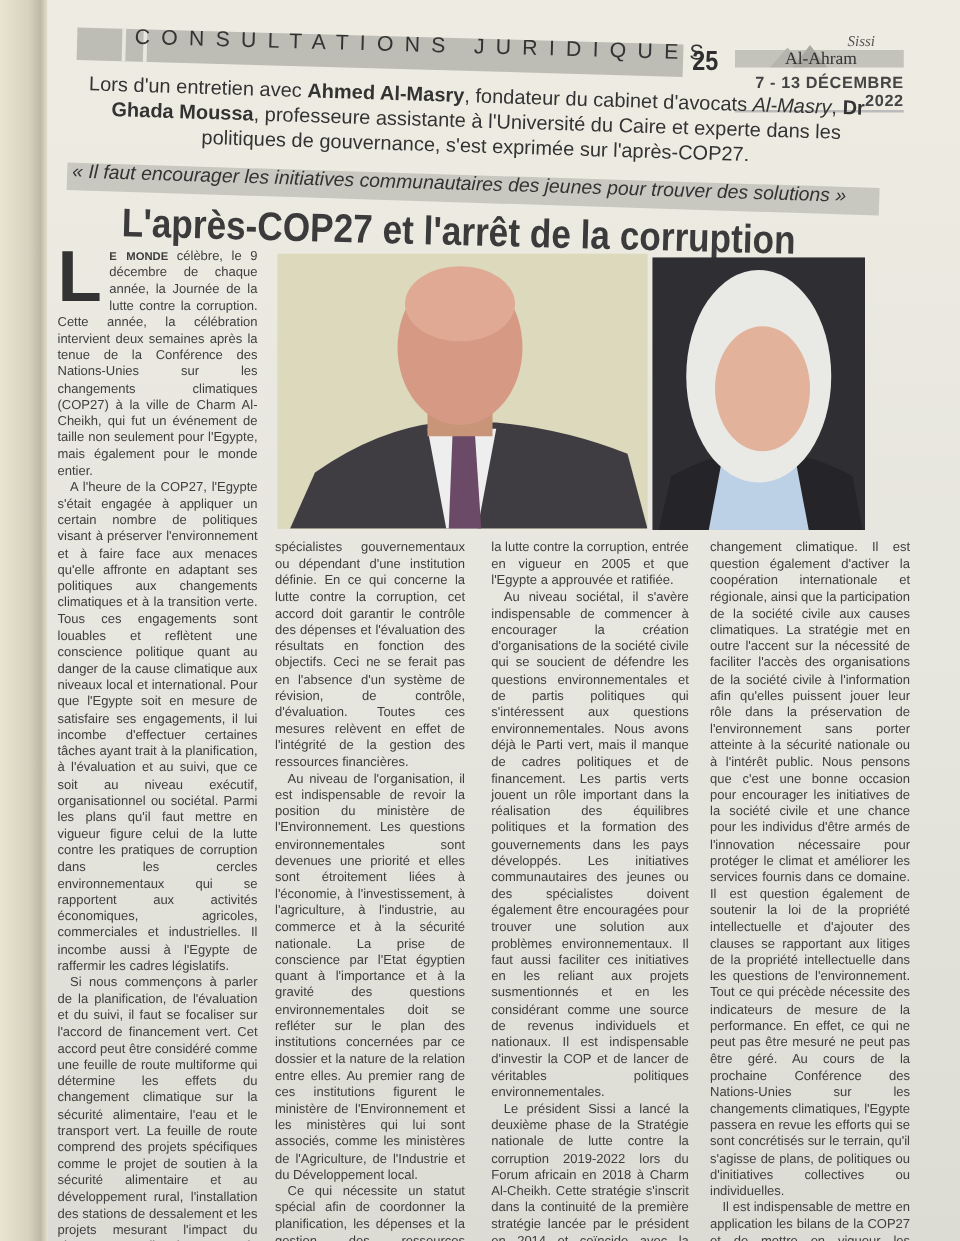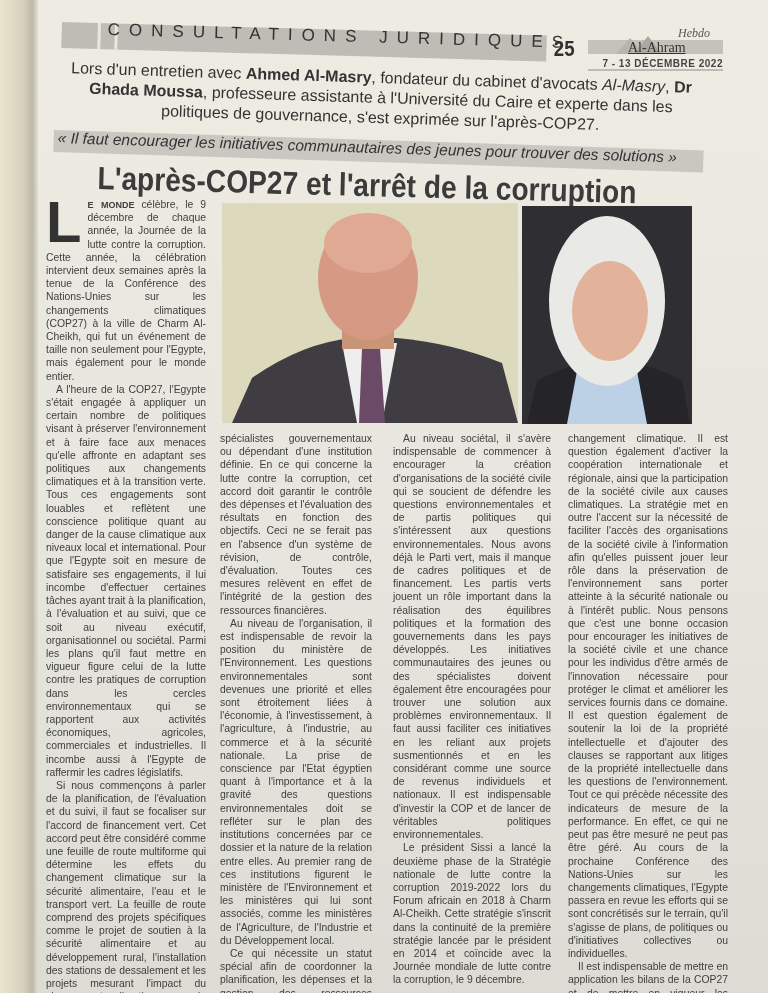--- a/index.html
+++ b/index.html
@@ -6,22 +6,22 @@
   body{width:768px;height:993px;overflow:hidden;background:#ece8d6;position:relative;font-family:"Liberation Sans",sans-serif;color:#3a3a3a;}
   .binding{position:absolute;left:0;top:0;width:38px;height:993px;background:linear-gradient(90deg,#e9e5cf 0%,#d6d2be 60%,#bdb9a8 85%,#e2dfcf 100%);}
   .page{position:absolute;left:38px;top:0;width:730px;height:993px;background:linear-gradient(180deg,#eeece2 0%,#e7e6df 50%,#dcdbd4 100%);}
   .rubric{position:absolute;left:62px;top:22px;width:485px;height:26px;background:#bdbcb5;transform:rotate(1.6deg);transform-origin:left top;}
   .rubric .bars{position:absolute;left:36px;top:0;width:14px;height:26px;border-left:3px solid #e8e7e0;border-right:3px solid #e8e7e0;}
   .rubric-text{position:absolute;left:108px;top:20px;font-size:17px;letter-spacing:9px;color:#333;transform:rotate(1.6deg);transform-origin:left top;}
   .page-num{position:absolute;left:552px;top:36px;font-size:22px;font-weight:bold;color:#2f2f2f;transform:scaleX(.85);}
   .mast{position:absolute;left:588px;top:28px;width:135px;height:42px;}
   .mast .band{position:absolute;left:0;top:12px;width:135px;height:14px;background:#c3c2bb;}
   .mast .hebdo{position:absolute;left:90px;top:-2px;font-family:"Liberation Serif",serif;font-style:italic;font-size:12px;color:#555;}
-  .mast .name{position:absolute;left:40px;top:12px;font-family:"Liberation Serif",serif;font-size:14px;color:#333;text-decoration:underline;}
-  .mast .date{position:absolute;left:0;top:30px;width:135px;text-align:right;font-size:10px;font-weight:bold;color:#444;letter-spacing:.5px;border-bottom:2px solid #bbb;}
+  .mast .name{position:absolute;left:40px;top:12px;font-family:"Liberation Serif",serif;font-size:14px;color:#333;}
+  .mast .date{position:absolute;left:0;top:30px;width:135px;text-align:right;font-size:13px;font-weight:bold;color:#444;letter-spacing:.5px;border-bottom:2px solid #bbb;}
   .intro{position:absolute;left:62px;top:58px;width:640px;text-align:center;font-size:16px;line-height:20px;color:#333;transform:rotate(1.8deg);transform-origin:left top;}
   .quote-band{position:absolute;left:54px;top:130px;width:650px;height:22px;background:#c8c7c0;transform:rotate(1.8deg);transform-origin:left top;}
   .quote{position:absolute;left:58px;top:129px;font-size:15.5px;font-style:italic;color:#333;transform:rotate(1.8deg);transform-origin:left top;white-space:nowrap;}
   .headline{position:absolute;left:98px;top:160px;font-size:32px;font-weight:bold;color:#3b3b3b;transform:rotate(1.5deg) scaleX(.88);transform-origin:left top;white-space:nowrap;}
   .col{position:absolute;font-size:10.4px;line-height:13.2px;text-align:justify;color:#3e3e3e;}
   .col p{margin:0;text-indent:10px;}
   .col p.first{text-indent:0;}
   .dropcap{float:left;font-size:58px;line-height:46px;font-weight:bold;color:#333;margin:2px 6px 0 0;font-family:"Liberation Sans",sans-serif;}
   .sc{font-variant:small-caps;font-weight:bold;font-size:13px;}
   .photo{position:absolute;overflow:hidden;}
@@ -38,21 +38,21 @@
     <div class="bars"></div>
   </div>
 <div class="rubric-text">CONSULTATIONS JURIDIQUES</div>
 <div class="page-num">25</div>
 <div class="mast">
   <div class="band"></div>
   <svg style="position:absolute;left:28px;top:6px" width="50" height="20">
       <polygon points="0,20 14,4 28,20" fill="#b5b4ad"></polygon>
       <polygon points="18,20 32,2 46,20" fill="#a9a8a1"></polygon>
     </svg>
-  <span class="hebdo">Hebdo</span>
+  <span class="hebdo">Sissi</span>
   <span class="name">Al-Ahram</span>
   <div class="date">7 - 13 DÉCEMBRE 2022</div>
 </div>
 
 <div class="intro">
   <span>Lors d'un entretien avec </span><b>Ahmed Al-Masry</b><span>, fondateur du cabinet d'avocats </span><i>Al-Masry</i><span>, </span><b>Dr</b><b> Ghada Moussa</b><span>, professeure assistante à l'Université du Caire et experte dans les politiques de gouvernance, s'est exprimée sur l'après-COP27.</span>
 </div>
 
 <div class="quote-band"></div>
 <div class="quote">« Il faut encourager les initiatives communautaires des jeunes pour trouver des solutions »</div>
@@ -86,20 +86,21 @@
   <p>Si nous commençons à parler de la planification, de l'évaluation et du suivi, il faut se focaliser sur l'accord de financement vert. Cet accord peut être considéré comme une feuille de route multiforme qui détermine les effets du changement climatique sur la sécurité alimentaire, l'eau et le transport vert. La feuille de route comprend des projets spécifiques comme le projet de soutien à la sécurité alimentaire et au développement rural, l'installation des stations de dessalement et les projets mesurant l'impact du changement climatique sur le Delta du Nil. Pour exécuter de tels projets, techniquement parlant, il faut détenir un mécanisme mesurant les progrès dans chaque projet et la performance environnementale, ce qui nécessite une équipe de travail qui ne se limite pas à des</p>
 </div>
 
 <div class="col" style="left:220px;top:432px;width:152px;">
   <p class="first">spécialistes gouvernementaux ou dépendant d'une institution définie. En ce qui concerne la lutte contre la corruption, cet accord doit garantir le contrôle des dépenses et l'évaluation des résultats en fonction des objectifs. Ceci ne se ferait pas en l'absence d'un système de révision, de contrôle, d'évaluation. Toutes ces mesures relèvent en effet de l'intégrité de la gestion des ressources financières.</p>
   <p>Au niveau de l'organisation, il est indispensable de revoir la position du ministère de l'Environnement. Les questions environnementales sont devenues une priorité et elles sont étroitement liées à l'économie, à l'investissement, à l'agriculture, à l'industrie, au commerce et à la sécurité nationale. La prise de conscience par l'Etat égyptien quant à l'importance et à la gravité des questions environnementales doit se refléter sur le plan des institutions concernées par ce dossier et la nature de la relation entre elles. Au premier rang de ces institutions figurent le ministère de l'Environnement et les ministères qui lui sont associés, comme les ministères de l'Agriculture, de l'Industrie et du Développement local.</p>
   <p>Ce qui nécessite un statut spécial afin de coordonner la planification, les dépenses et la gestion des ressources financières et matérielles limitées compte tenu de l'ampleur du dossier environnemental. Ces efforts visent à réduire la corruption et à améliorer l'élaboration des politiques comme l'exige l'article V du chapitre sur les mesures préventives de la Convention des Nations-Unies sur</p>
 </div>
 
 <div class="col" style="left:393px;top:432px;width:158px;">
+  <p class="first">la lutte contre la corruption, entrée en vigueur en 2005 et que l'Egypte a approuvée et ratifiée.</p>
   <p>Au niveau sociétal, il s'avère indispensable de commencer à encourager la création d'organisations de la société civile qui se soucient de défendre les questions environnementales et de partis politiques qui s'intéressent aux questions environnementales. Nous avons déjà le Parti vert, mais il manque de cadres politiques et de financement. Les partis verts jouent un rôle important dans la réalisation des équilibres politiques et la formation des gouvernements dans les pays développés. Les initiatives communautaires des jeunes ou des spécialistes doivent également être encouragées pour trouver une solution aux problèmes environnementaux. Il faut aussi faciliter ces initiatives en les reliant aux projets susmentionnés et en les considérant comme une source de revenus individuels et nationaux. Il est indispensable d'investir la COP et de lancer de véritables politiques environnementales.</p>
   <p>Le président Sissi a lancé la deuxième phase de la Stratégie nationale de lutte contre la corruption 2019-2022 lors du Forum africain en 2018 à Charm Al-Cheikh. Cette stratégie s'inscrit dans la continuité de la première stratégie lancée par le président en 2014 et coïncide avec la Journée mondiale de lutte contre la corruption, le 9 décembre.</p>
 
 </div>
 
 <div class="col" style="left:568px;top:432px;width:160px;">
   <p class="first">changement climatique. Il est question également d'activer la coopération internationale et régionale, ainsi que la participation de la société civile aux causes climatiques. La stratégie met en outre l'accent sur la nécessité de faciliter l'accès des organisations de la société civile à l'information afin qu'elles puissent jouer leur rôle dans la préservation de l'environnement sans porter atteinte à la sécurité nationale ou à l'intérêt public. Nous pensons que c'est une bonne occasion pour encourager les initiatives de la société civile et une chance pour les individus d'être armés de l'innovation nécessaire pour protéger le climat et améliorer les services fournis dans ce domaine. Il est question également de soutenir la loi de la propriété intellectuelle et d'ajouter des clauses se rapportant aux litiges de la propriété intellectuelle dans les questions de l'environnement. Tout ce qui précède nécessite des indicateurs de mesure de la performance. En effet, ce qui ne peut pas être mesuré ne peut pas être géré. Au cours de la prochaine Conférence des Nations-Unies sur les changements climatiques, l'Egypte passera en revue les efforts qui se sont concrétisés sur le terrain, qu'il s'agisse de plans, de politiques ou d'initiatives collectives ou individuelles.</p>
   <p>Il est indispensable de mettre en application les bilans de la COP27 et de mettre en vigueur les demandes de la Stratégie nationale de la lutte contre la corruption dans tous les domaines, y compris ceux relatifs à l'environnement.</p>
 </div>
 

